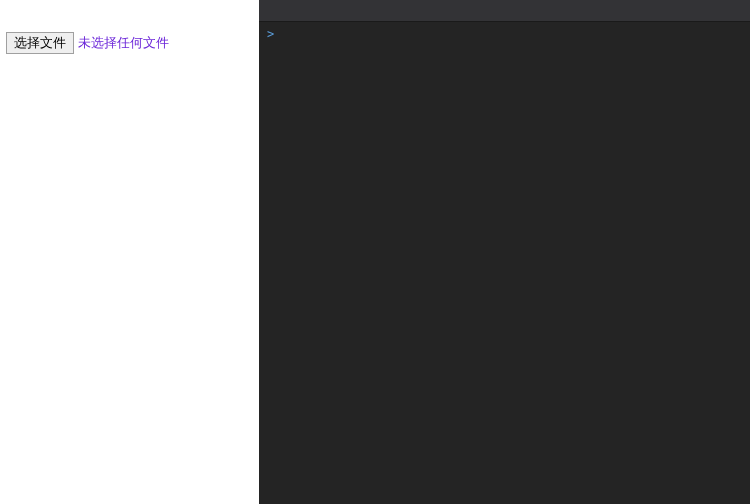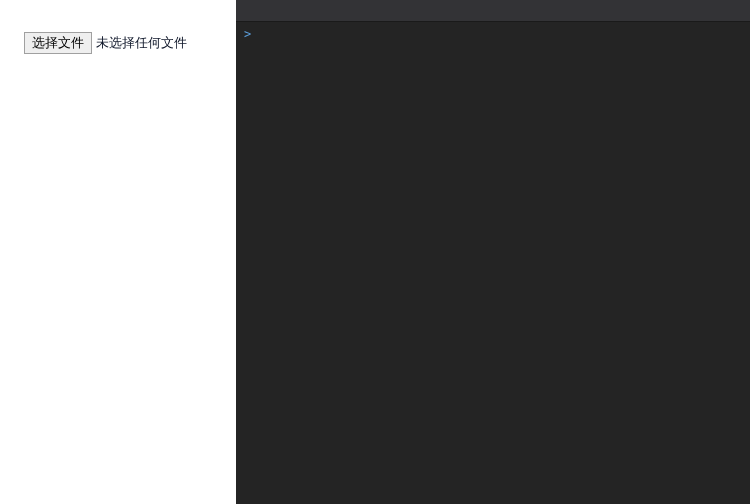--- a/index.html
+++ b/index.html
@@ -9,41 +9,41 @@
     }
     body {
       width: 750px;
       height: 504px;
       display: flex;
       font-family: Arial, "Microsoft YaHei", sans-serif;
       font-size: 13px;
       overflow: hidden;
     }
     .left-panel {
-      width: 236px;
+      width: 259px;
       height: 100%;
       background: #ffffff;
-      padding: 32px 24px;
+      padding: 32px 6px;
     }
     .file-input-row {
       display: flex;
       align-items: center;
       gap: 4px;
     }
     .choose-file-button {
       background: #efefef;
       border: 1px solid #a0a0a0;
       padding: 1px 7px;
       font-size: 13px;
       font-family: inherit;
       cursor: pointer;
       color: #000;
     }
     .file-status-text {
-      color: #0f172a;
+      color: #6d28d9;
       font-size: 13px;
       text-align: center;
     }
     .right-panel {
       flex: 1;
       height: 100%;
       background: #242424;
       display: flex;
       flex-direction: column;
     }

